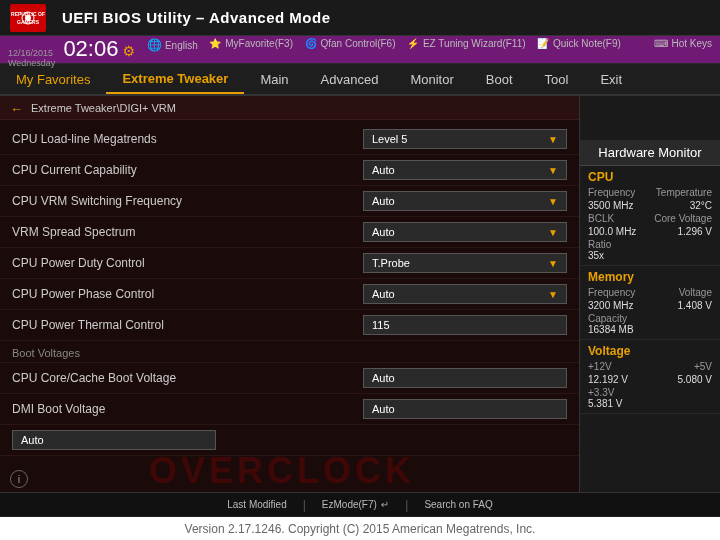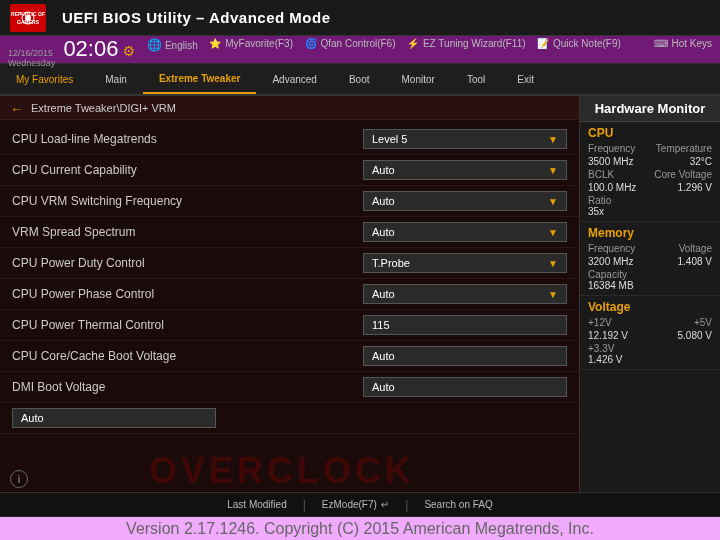--- a/index.html
+++ b/index.html
@@ -83,21 +83,21 @@
       align-items: stretch;
       height: 32px;
       border-bottom: 2px solid #333;
     }
     .nav-item {
       padding: 0 16px;
       display: flex;
       align-items: center;
       cursor: pointer;
       color: #ccc;
-      font-size: 10px;
+      font-size: 13px;
       font-weight: normal;
       white-space: nowrap;
       text-align: center;
     }
     .nav-item.active {
       color: #e8a000;
       border-bottom: 2px solid #e8a000;
       font-weight: bold;
     }
     .nav-item.my-favorites {
@@ -191,23 +191,24 @@
       width: 140px;
       background: #1a1a1a;
       padding: 0;
       flex-shrink: 0;
     }
     .hw-monitor-title {
       background: #2a2a2a;
       padding: 5px 8px;
       font-size: 13px;
       color: #fff;
-      font-weight: bold;
+      font-weight: normal;
       border-bottom: 1px solid #444;
       text-align: center;
+      margin-top: 44px;
     }
     .hw-section {
       padding: 4px 8px;
       border-bottom: 1px solid #2a2a2a;
     }
     .hw-section-title {
       color: #e8a000;
       font-size: 12px;
       font-weight: bold;
       margin-bottom: 3px;
@@ -243,27 +244,27 @@
       display: flex;
       align-items: center;
       gap: 4px;
     }
     .footer-divider {
       color: #555;
     }
 
     
     .bottom-bar {
-      background: #f0abfc;
+      background: #ffffff;
       height: 24px;
       display: flex;
       align-items: center;
       justify-content: center;
       color: #666;
-      font-size: 16px;
+      font-size: 12px;
       border-top: 1px solid #222;
     }
 
     
     .info-icon {
       position: absolute;
       bottom: 52px;
       left: 10px;
       width: 18px;
       height: 18px;
@@ -342,34 +343,34 @@
   <div class="info-item hotkeys">
     <span>⌨</span>
     <span>Hot Keys</span>
   </div>
 </div>
 
 <div class="nav-bar">
   <div class="nav-item my-favorites">
     <span>My Favorites</span>
   </div>
+  <div class="nav-item active">
+    <span>Extreme Tweaker</span>
+  </div>
   <div class="nav-item">
     <span>Main</span>
   </div>
-  <div class="nav-item active">
-    <span>Extreme Tweaker</span>
-  </div>
   <div class="nav-item">
     <span>Advanced</span>
   </div>
   <div class="nav-item">
+    <span>Monitor</span>
+  </div>
+  <div class="nav-item">
     <span>Boot</span>
-  </div>
-  <div class="nav-item">
-    <span>Monitor</span>
   </div>
   <div class="nav-item">
     <span>Tool</span>
   </div>
   <div class="nav-item">
     <span>Exit</span>
   </div>
 </div>
 
 <div class="main-layout">
@@ -445,20 +446,23 @@
 
       <div class="setting-row">
         <span class="setting-label">CPU Power Thermal Control</span>
         <div class="setting-value">
           <div class="setting-input">
             <span>115</span>
           </div>
         </div>
       </div>
 
+      <div class="section-header">
+        <span>Boot Voltages</span>
+      </div>
 
       <div class="setting-row">
         <span class="setting-label">CPU Core/Cache Boot Voltage</span>
         <div class="setting-value">
           <div class="setting-input">
             <span>Auto</span>
           </div>
         </div>
       </div>
 
@@ -525,21 +529,21 @@
       <div class="hw-section-title">Voltage</div>
       <div class="hw-row">
         <span class="hw-label">+12V</span>
         <span class="hw-label">+5V</span>
       </div>
       <div class="hw-row">
         <span class="hw-value">12.192 V</span>
         <span class="hw-value">5.080 V</span>
       </div>
       <div class="hw-label" style="margin-top:2px;">+3.3V</div>
-      <div class="hw-value">1.426 V</div>
+      <div class="hw-value">5.381 V</div>
     </div>
 
   </div>
 </div>
 
 <div class="watermark">overclock</div>
 
 <div class="info-icon">
   <span>i</span>
 </div>

